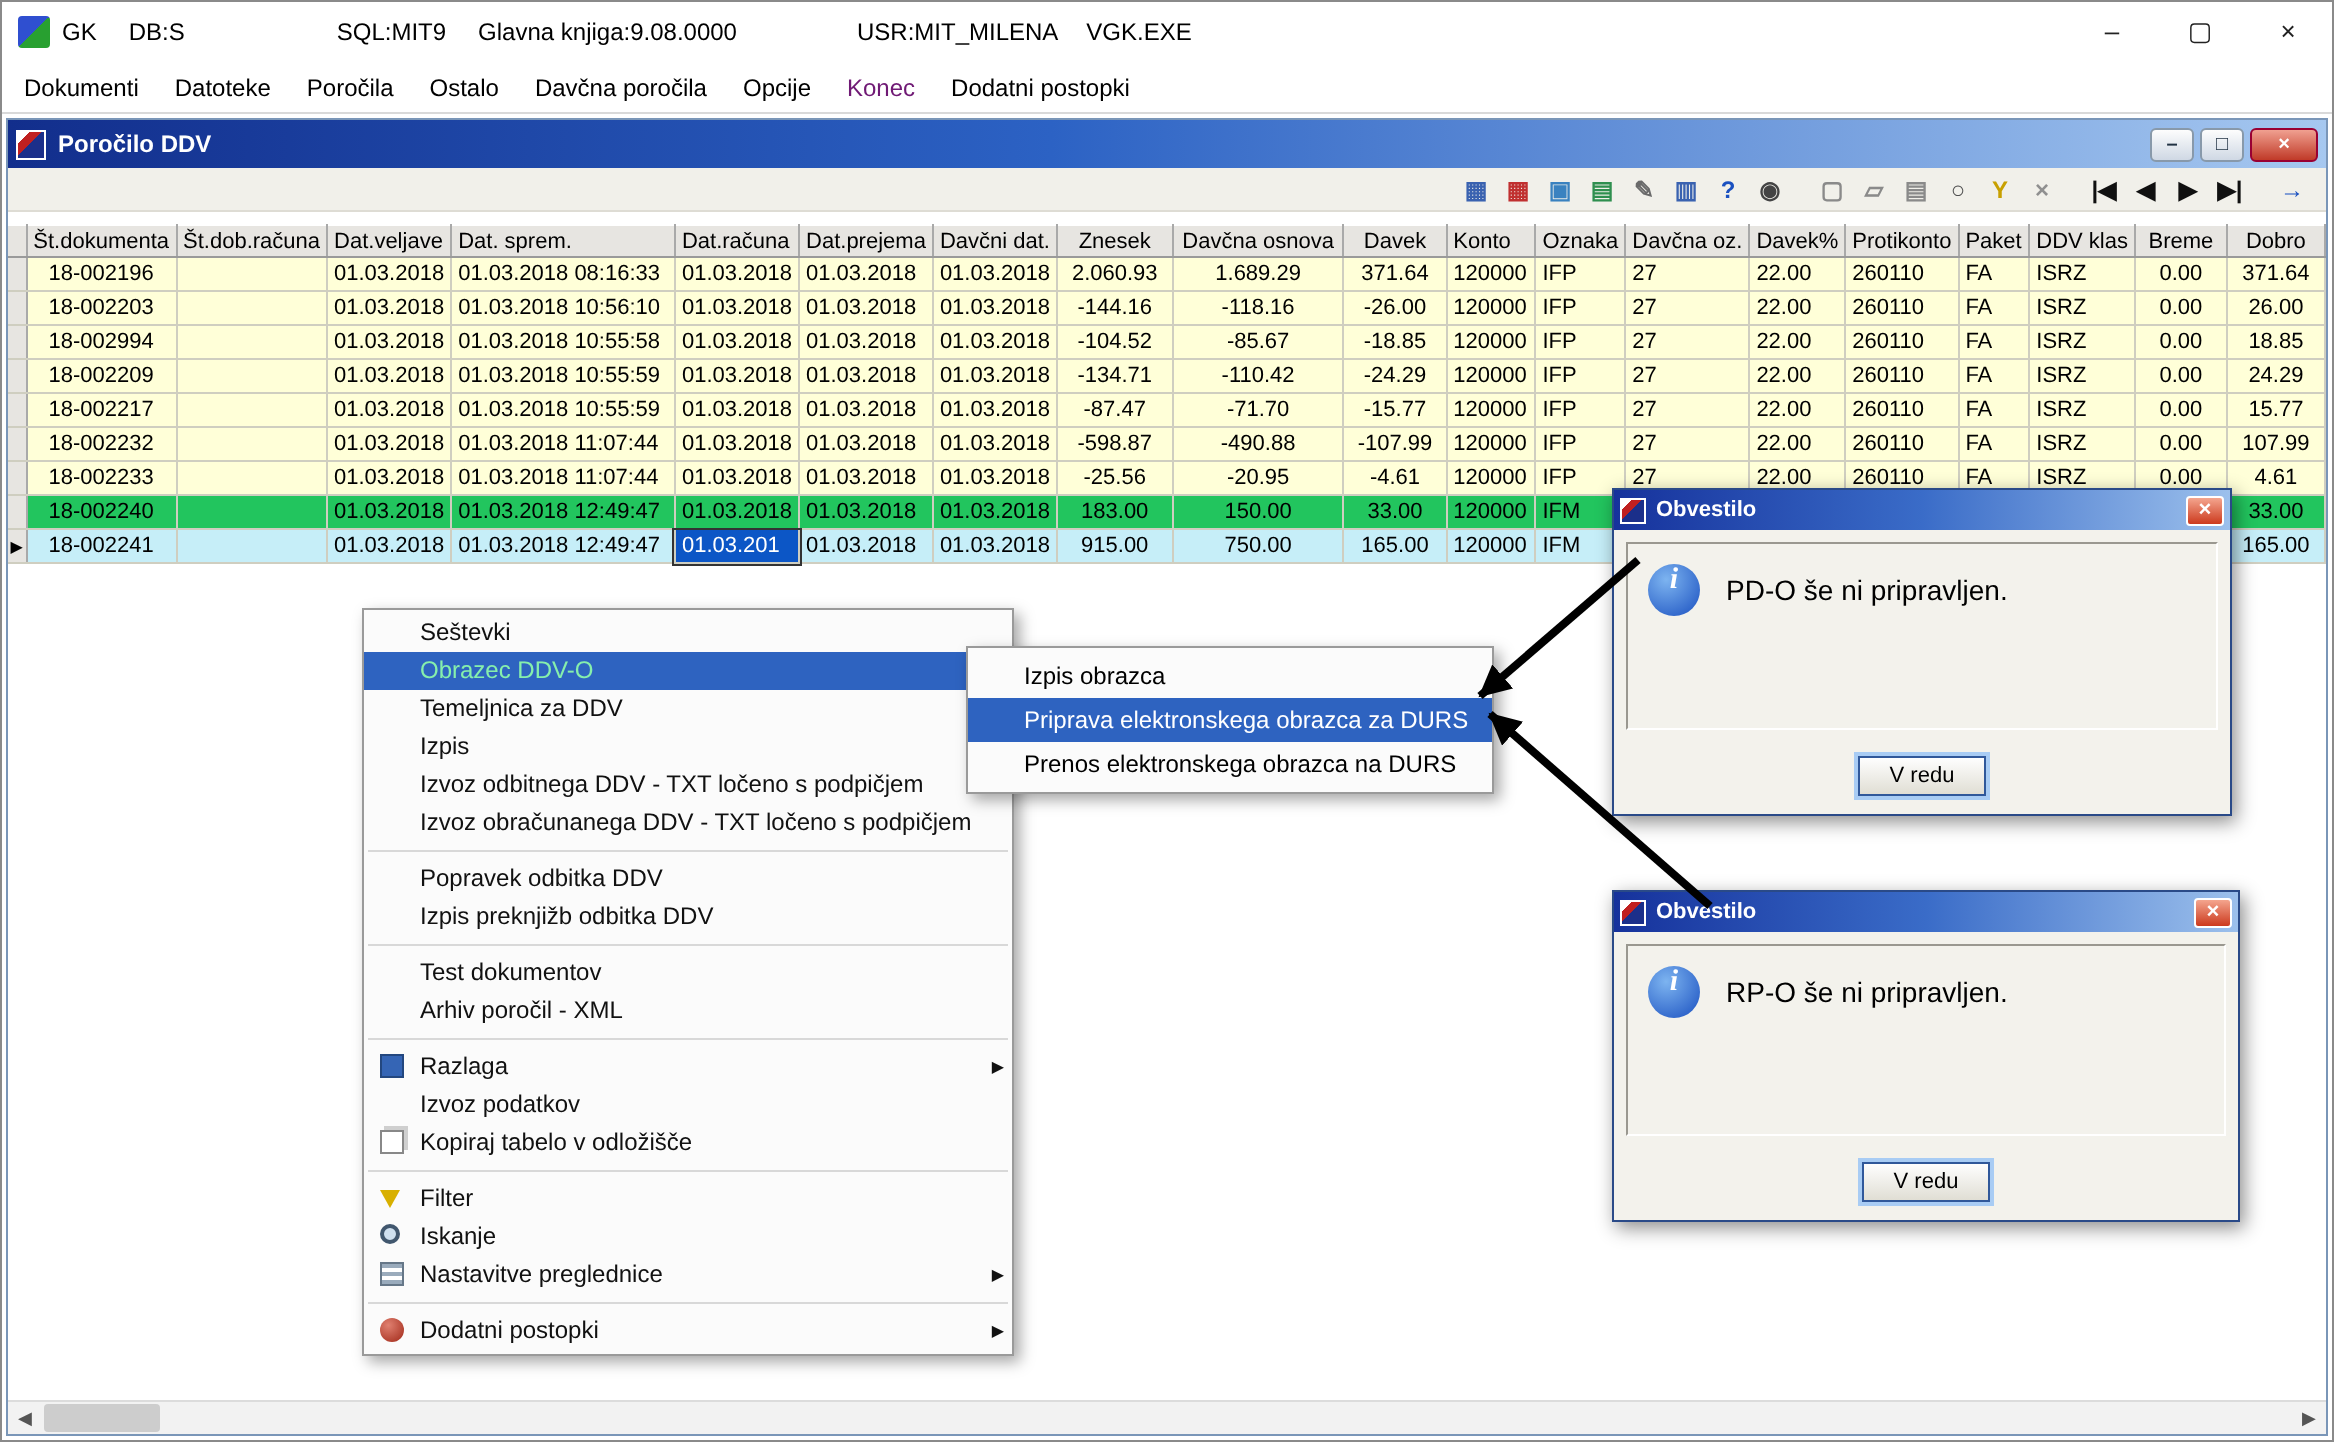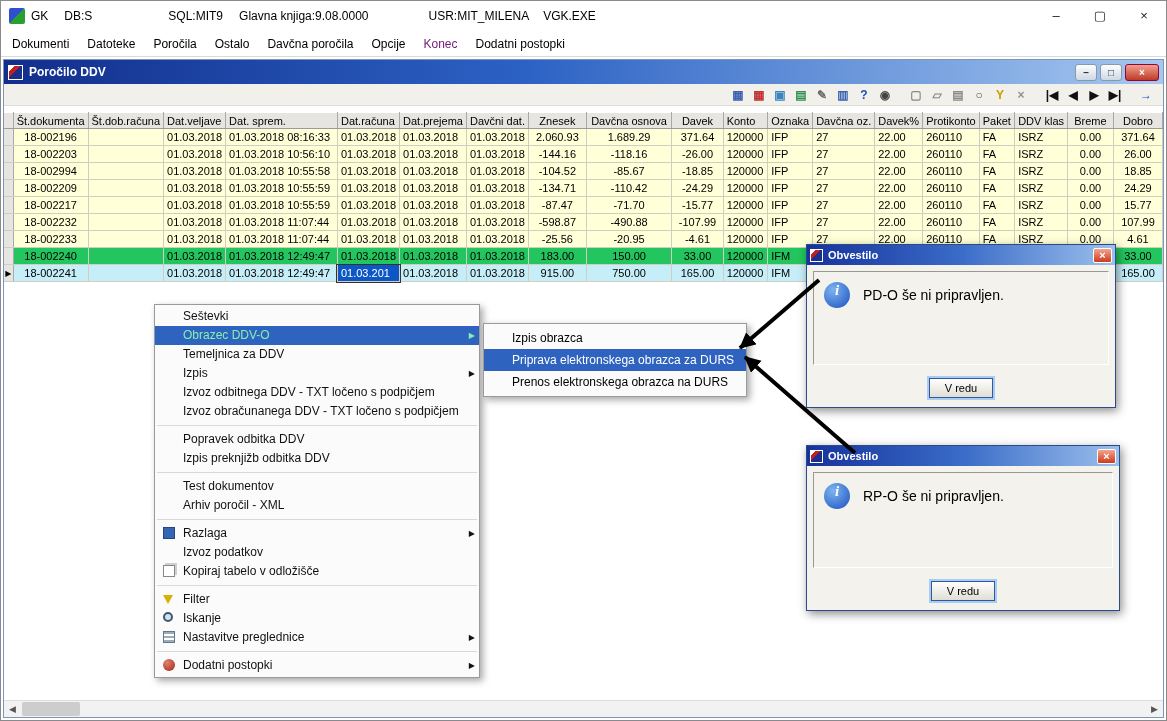--- a/index.html
+++ b/index.html
@@ -65,21 +65,21 @@
 
   
   .hscroll{position:absolute;left:0;right:0;bottom:0;height:17px;background:#f2f2f2;
       border-top:1px solid #dcdcdc}
   .hs-btn{position:absolute;top:0;width:17px;height:16px;text-align:center;line-height:16px;
       font-size:9px;color:#555}
   .hs-left{left:0}.hs-right{right:0}
   .hs-thumb{position:absolute;left:18px;top:1px;width:58px;height:14px;background:#cdcdcd;border-radius:2px}
 
   
-  .ctx{position:absolute;left:153px;top:303px;width:326px;background:#fbfbfb;
+  .ctx{position:absolute;left:180px;top:303px;width:326px;background:#fbfbfb;
       border:1px solid #9a9a9a;box-shadow:3px 3px 7px rgba(0,0,0,.35);padding:2px 0;
       z-index:20;font-size:12px}
   .ctx-item{height:19px;line-height:19px;padding-left:28px;padding-right:4px;
       position:relative;display:flex;align-items:center;color:#111}
   .ctx-item .lbl{flex:1;white-space:nowrap;overflow:hidden}
   .ctx-item.sel{background:#2e63c0;color:#86efac}
   .ctx-sep{height:1px;background:#d8d8d8;margin:4px 2px}
   .ctx-arrow{font-size:8px;margin-left:4px}
   .mi-ic{position:absolute;left:8px;top:3px;width:12px;height:12px}
   .book-icon{background:#3565b5;border:1px solid #23477f}

